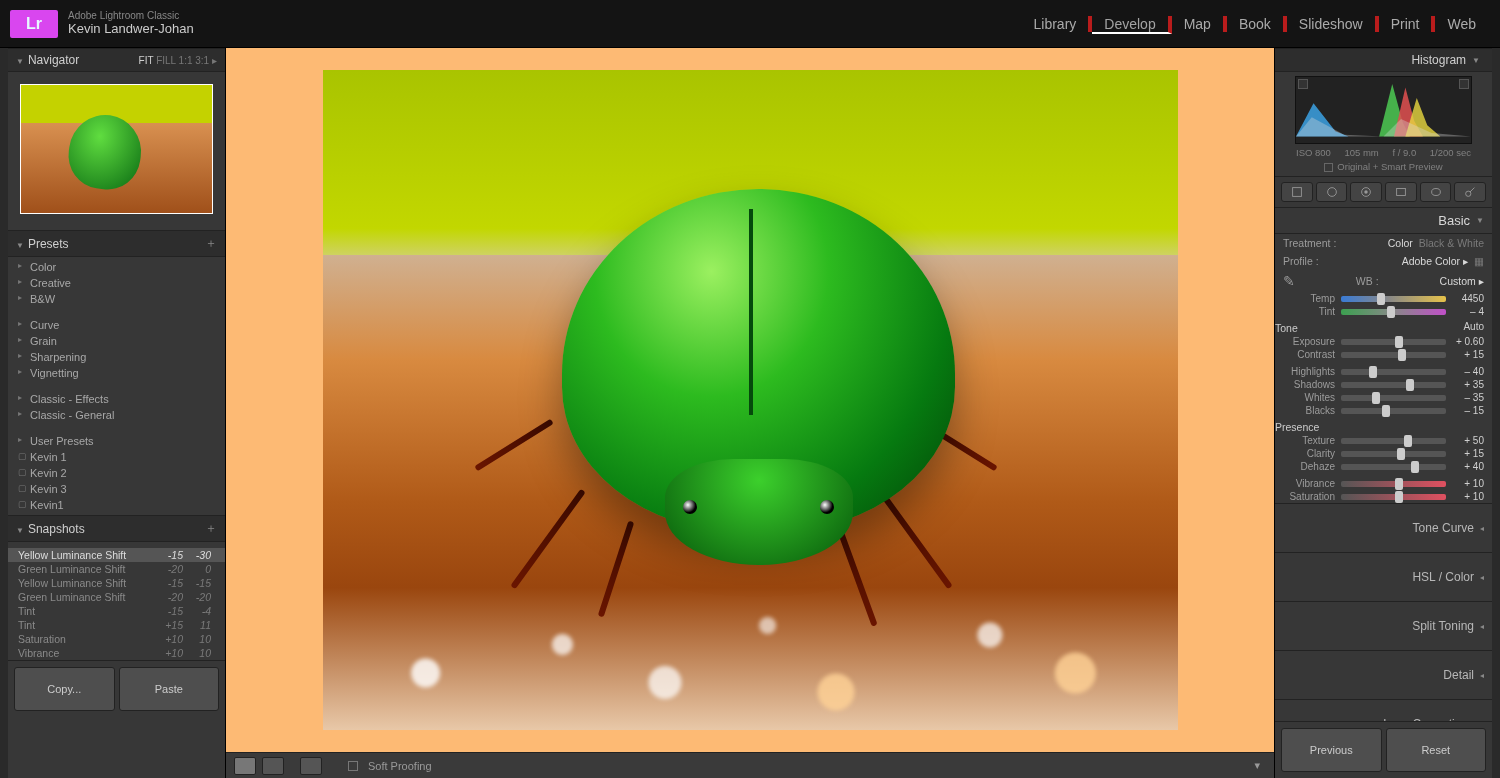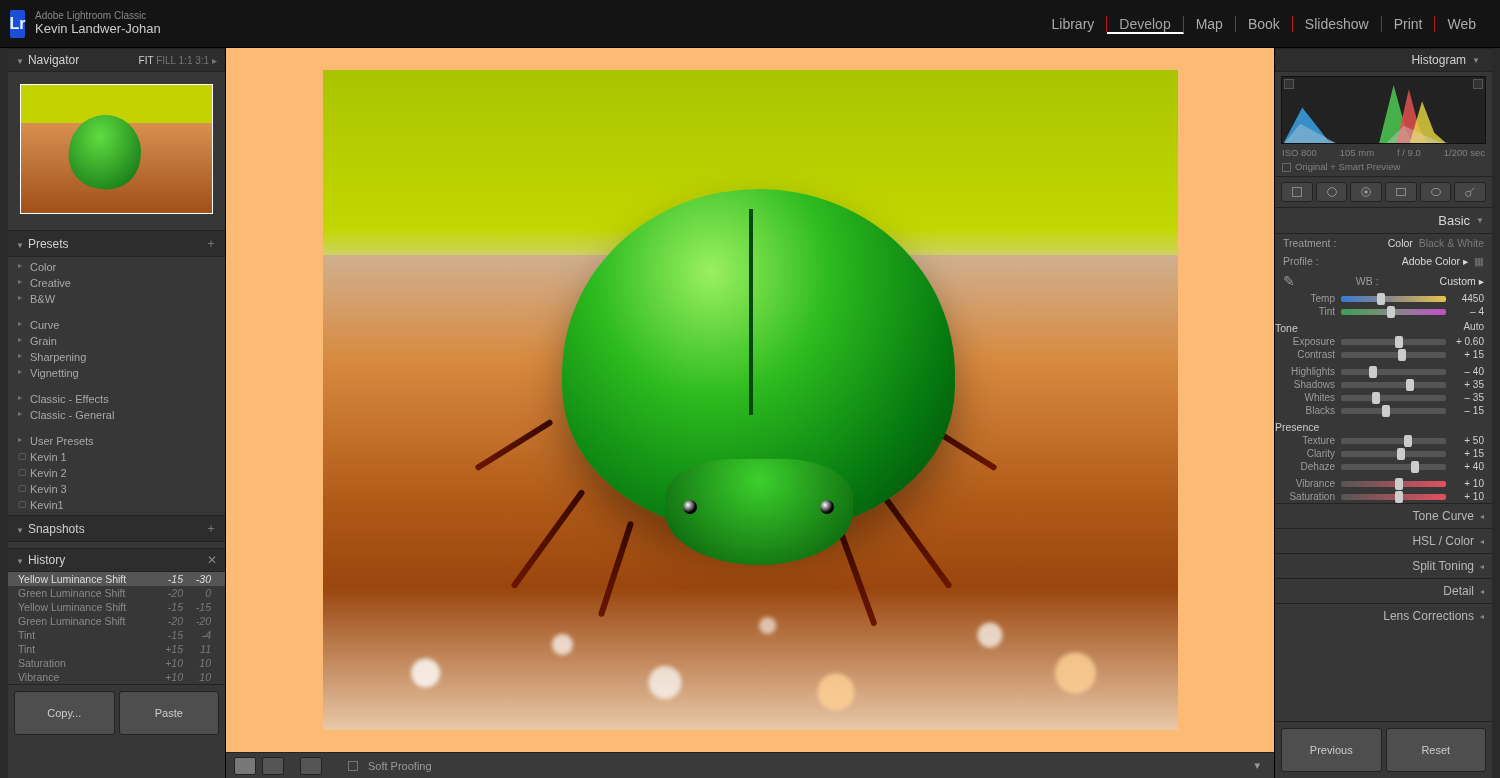--- a/index.html
+++ b/index.html
@@ -3,26 +3,26 @@
 <meta charset="utf-8">
 <style>
 * { margin:0; padding:0; box-sizing:border-box; font-family:"Segoe UI","Helvetica Neue",Arial,sans-serif; }
 body { background:#000; color:#b7b7b7; font-size:11px; overflow:hidden; width:1500px; height:778px; }
 
 .app { display:flex; flex-direction:column; height:778px; }
 
 
 .topbar { height:48px; background:#141414; display:flex; align-items:center; justify-content:space-between; padding:0 12px 0 10px; border-bottom:1px solid #000; }
 .topbar-left { display:flex; align-items:center; gap:10px; }
-.logo { width:15px; height:28px; background:#1d4ed8; color:#e6f8ff; font-weight:bold; font-size:16px; display:flex; align-items:center; justify-content:center; border-radius:2px; }
+.logo { width:48px; height:28px; background:#d946ef; color:#e6f8ff; font-weight:bold; font-size:16px; display:flex; align-items:center; justify-content:center; border-radius:2px; }
 .title-block { line-height:1.15; }
 .app-name { font-size:10px; color:#888; }
 .user-name { font-size:13px; color:#ccc; }
 .modules { display:flex; align-items:center; gap:0; font-size:14px; color:#aaa; }
-.modules span { padding:0 12px; cursor:pointer; border-right:1px solid #b91c1c; }
+.modules span { padding:0 12px; cursor:pointer; border-right:4px solid #b91c1c; }
 .modules span:last-child { border-right:none; }
 .modules .active { color:#a3a3a3; font-weight:500; border-bottom:2px solid #fff; margin-bottom:-2px; }
 
 
 .main { flex:1; display:flex; background:#4a4a4a; min-height:0; }
 
 .leftcol { width:218px; background:#373737; display:flex; flex-direction:column; min-height:0; border-right:1px solid #000;}
 .rightcol { width:218px; background:#373737; display:flex; flex-direction:column; min-height:0; border-left:1px solid #000;}
 .center { flex:1; display:flex; flex-direction:column; min-height:0; background:#fdba74; }
 
@@ -86,21 +86,21 @@
 
 
 .center-toolbar { height:26px; background:#3a3a3a; display:flex; align-items:center; padding:0 8px; gap:6px; color:#999; font-size:11px; border-top:1px solid #222;}
 .view-btn { width:22px; height:18px; background:#555; border:1px solid #222; border-radius:2px; display:inline-block; cursor:pointer;}
 .view-btn.active { background:#777; }
 .vt-sep { width:4px; }
 .chk { width:10px;height:10px;border:1px solid #777;display:inline-block;margin-right:4px;vertical-align:middle;}
 .center-toolbar .expand { margin-left:auto; padding:0 6px; cursor:pointer; }
 
 
-.histo-box { padding:4px 6px 2px; }
+.histo-box { padding:4px 20px 2px;text-align:center; }
 .histo-canvas { height:68px; background:#222; border:1px solid #111; position:relative; overflow:hidden;}
 .histo-canvas .clip-l,.histo-canvas .clip-r{position:absolute;top:2px;width:10px;height:10px;background:#333;border:1px solid #555;}
 .histo-canvas .clip-l{left:2px;} .histo-canvas .clip-r{right:2px;}
 .histo-canvas svg { position:absolute; inset:0; }
 .histo-meta { display:flex; justify-content:space-between; font-size:9.5px; color:#808080; padding:3px 1px 1px;}
 .histo-preview { font-size:9.5px; color:#808080; padding:2px 1px 2px; }
 .histo-preview .box{display:inline-block;width:9px;height:9px;border:1px solid #666;margin-right:4px;vertical-align:middle;}
 
 .tool-row { display:flex; gap:3px; padding:5px 6px; border-top:1px solid #222; border-bottom:1px solid #222;}
 .tool-row .tool{ flex:1; height:20px; background:#444; border:1px solid #222; border-radius:3px; display:flex; align-items:center; justify-content:center; cursor:pointer; color:#888;}
@@ -118,21 +118,21 @@
 
 .slider-row { display:flex; align-items:center; padding:1px 8px; font-size:10px; color:#9c9c9c; gap:6px;}
 .slider-row .lbl { width:52px; text-align:right; }
 .slider-row .track { flex:1; height:6px; background:linear-gradient(to right,#555,#555); border-radius:2px; position:relative; }
 .slider-row .track.temp { background:linear-gradient(to right,#3a7bd5,#888 45%,#e6c24a);}
 .slider-row .track.tint { background:linear-gradient(to right,#3ca050,#888 50%,#c050c8);}
 .slider-row .track.vib { background:linear-gradient(to right,#555,#e05060);}
 .slider-row .track .thumb { position:absolute; top:-3px; width:8px; height:12px; background:#ccc; border-radius:2px; transform:translateX(-50%); }
 .slider-row .num { width:32px; text-align:right; color:#d0d0d0; }
 
-.collapsed-panel { display:flex; justify-content:flex-end; align-items:center; padding:5px 8px; color:#b7b7b7; border-top:1px solid #222; cursor:pointer; font-size:12px;text-align:center;}
+.collapsed-panel { display:flex; justify-content:flex-end; align-items:center; padding:17px 8px; color:#b7b7b7; border-top:1px solid #222; cursor:pointer; font-size:12px;text-align:center;}
 .collapsed-panel .tri-r{margin-left:6px;font-size:8px;color:#888;}
 
 .rcol-scroll { flex:1; overflow:hidden; }
 
 .thin-tri-strip { width:8px; background:#2a2a2a; }
 
 </style>
 </head>
 <body>
 
@@ -198,24 +198,20 @@
         <div class="plist-item leaf">Kevin 3</div>
         <div class="plist-item leaf">Kevin1</div>
       </div>
 
       <div class="phead">
         <span><span class="tri">▼</span><span>Snapshots</span></span>
         <span class="icon-btn">＋</span>
       </div>
       <div class="snap-space"></div>
 
-      <div class="phead">
-        <span><span class="tri">▼</span><span>History</span></span>
-        <span class="icon-btn">✕</span>
-      </div>
       <div class="hist-list" id="hist-list">
           <div class="hist-row sel">
             <span>Yellow Luminance Shift</span>
             <span>-15</span>
             <span>-30</span>
           </div>
           <div class="hist-row">
             <span>Green Luminance Shift</span>
             <span>-20</span>
             <span>0</span>

